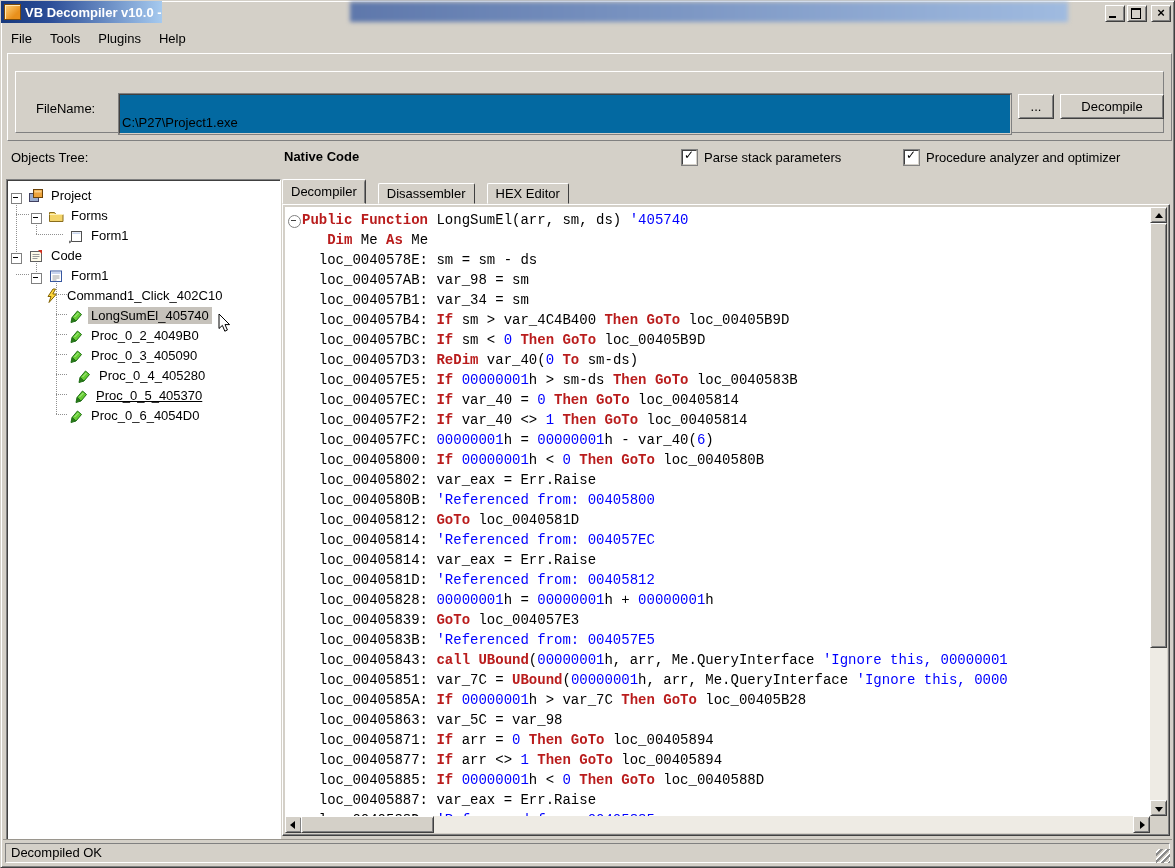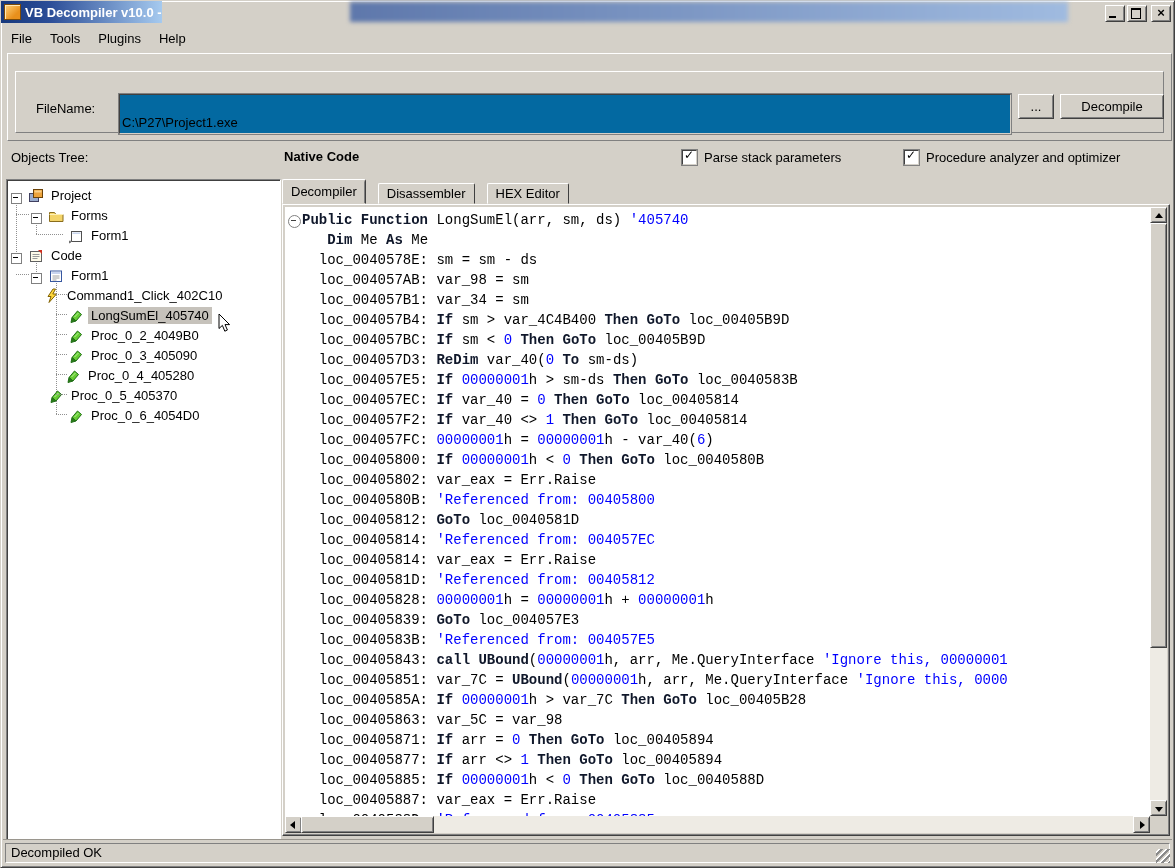--- a/index.html
+++ b/index.html
@@ -82,21 +82,21 @@
        border:1px solid;border-color:#fff #404040 #d4d0c8 #fff;
        border-radius:2px 2px 0 0;position:relative;}
   .tab.active{height:25px;padding-top:4px;z-index:4;
        box-shadow:inset 0 1px 0 #d4d0c8, inset 1px 0 0 #d4d0c8, inset -1px 0 0 #808080;}
   #tabpage{left:281px;top:203px;right:4px;bottom:31px;background:#d4d0c8;
        border:1px solid;border-color:#fff #404040 #404040 #fff;
        box-shadow:inset -1px -1px 0 #808080;}
   #code-field{position:absolute;left:2px;top:2px;right:19px;bottom:19px;background:#fff;
        overflow:hidden;font-family:"Liberation Mono",monospace;font-size:14px;padding-top:3px;}
   .code-line{height:20px;line-height:20px;white-space:pre;padding-left:17px;}
-  .tok-p{color:#000;} .tok-k{color:#0f172a;font-weight:bold;} .tok-b{color:#0000ff;}
+  .tok-p{color:#000;} .tok-k{color:#b91c1c;font-weight:bold;} .tok-b{color:#0000ff;}
   #fold{position:absolute;left:3px;top:8px;width:11px;height:11px;border:1px solid #808080;
        border-radius:50%;background:#fff;}
   #fold::after{content:"";position:absolute;left:2px;top:4px;width:5px;height:1px;background:#404040;}
   
   .sb-track{background:#eeebe4;}
   #vsb{position:absolute;right:2px;top:2px;width:17px;bottom:19px;}
   #hsb{position:absolute;left:2px;bottom:2px;height:17px;right:19px;}
   #sb-corner{position:absolute;right:2px;bottom:2px;width:17px;height:17px;background:#d4d0c8;}
   .sb-btn{position:absolute;width:17px;height:16px;background:#d4d0c8;
        border:1px solid;border-color:#fff #404040 #404040 #fff;
@@ -288,33 +288,33 @@
             <span class="exp-cell"></span>
             <span class="tree-icon">
               <svg width="16" height="16" viewBox="0 0 16 16">
                 <polygon points="4,9.5 9.5,3 13.5,6.5 8,13" fill="#66cc33" stroke="#1e6e14"></polygon>
                 <polygon points="4,9.5 8,13 3,14.5" fill="#2a7a18" stroke="#1e6e14"></polygon>
                 <line x1="6.5" y1="9" x2="10.5" y2="5" stroke="#b8f09a"></line>
               </svg>
             </span>
             <span class="tree-label">Proc_0_3_405090</span>
           </div>
-          <div class="tree-row" style="padding-left: 39px;">
+          <div class="tree-row" style="padding-left: 50px;">
             <div class="hstub" style="left: 47px; width: 11px;"></div>
             <span class="exp-cell"></span>
             <span class="tree-icon">
               <svg width="16" height="16" viewBox="0 0 16 16">
                 <polygon points="4,9.5 9.5,3 13.5,6.5 8,13" fill="#66cc33" stroke="#1e6e14"></polygon>
                 <polygon points="4,9.5 8,13 3,14.5" fill="#2a7a18" stroke="#1e6e14"></polygon>
                 <line x1="6.5" y1="9" x2="10.5" y2="5" stroke="#b8f09a"></line>
               </svg>
             </span>
             <span class="tree-label">Proc_0_4_405280</span>
           </div>
-          <div class="tree-row" style="padding-left: 22px;">
+          <div class="tree-row" style="padding-left: 47px; text-decoration: underline;">
             <div class="hstub" style="left: 47px; width: 11px;"></div>
             <span class="exp-cell"></span>
             <span class="tree-icon">
               <svg width="16" height="16" viewBox="0 0 16 16">
                 <polygon points="4,9.5 9.5,3 13.5,6.5 8,13" fill="#66cc33" stroke="#1e6e14"></polygon>
                 <polygon points="4,9.5 8,13 3,14.5" fill="#2a7a18" stroke="#1e6e14"></polygon>
                 <line x1="6.5" y1="9" x2="10.5" y2="5" stroke="#b8f09a"></line>
               </svg>
             </span>
             <span class="tree-label">Proc_0_5_405370</span>

